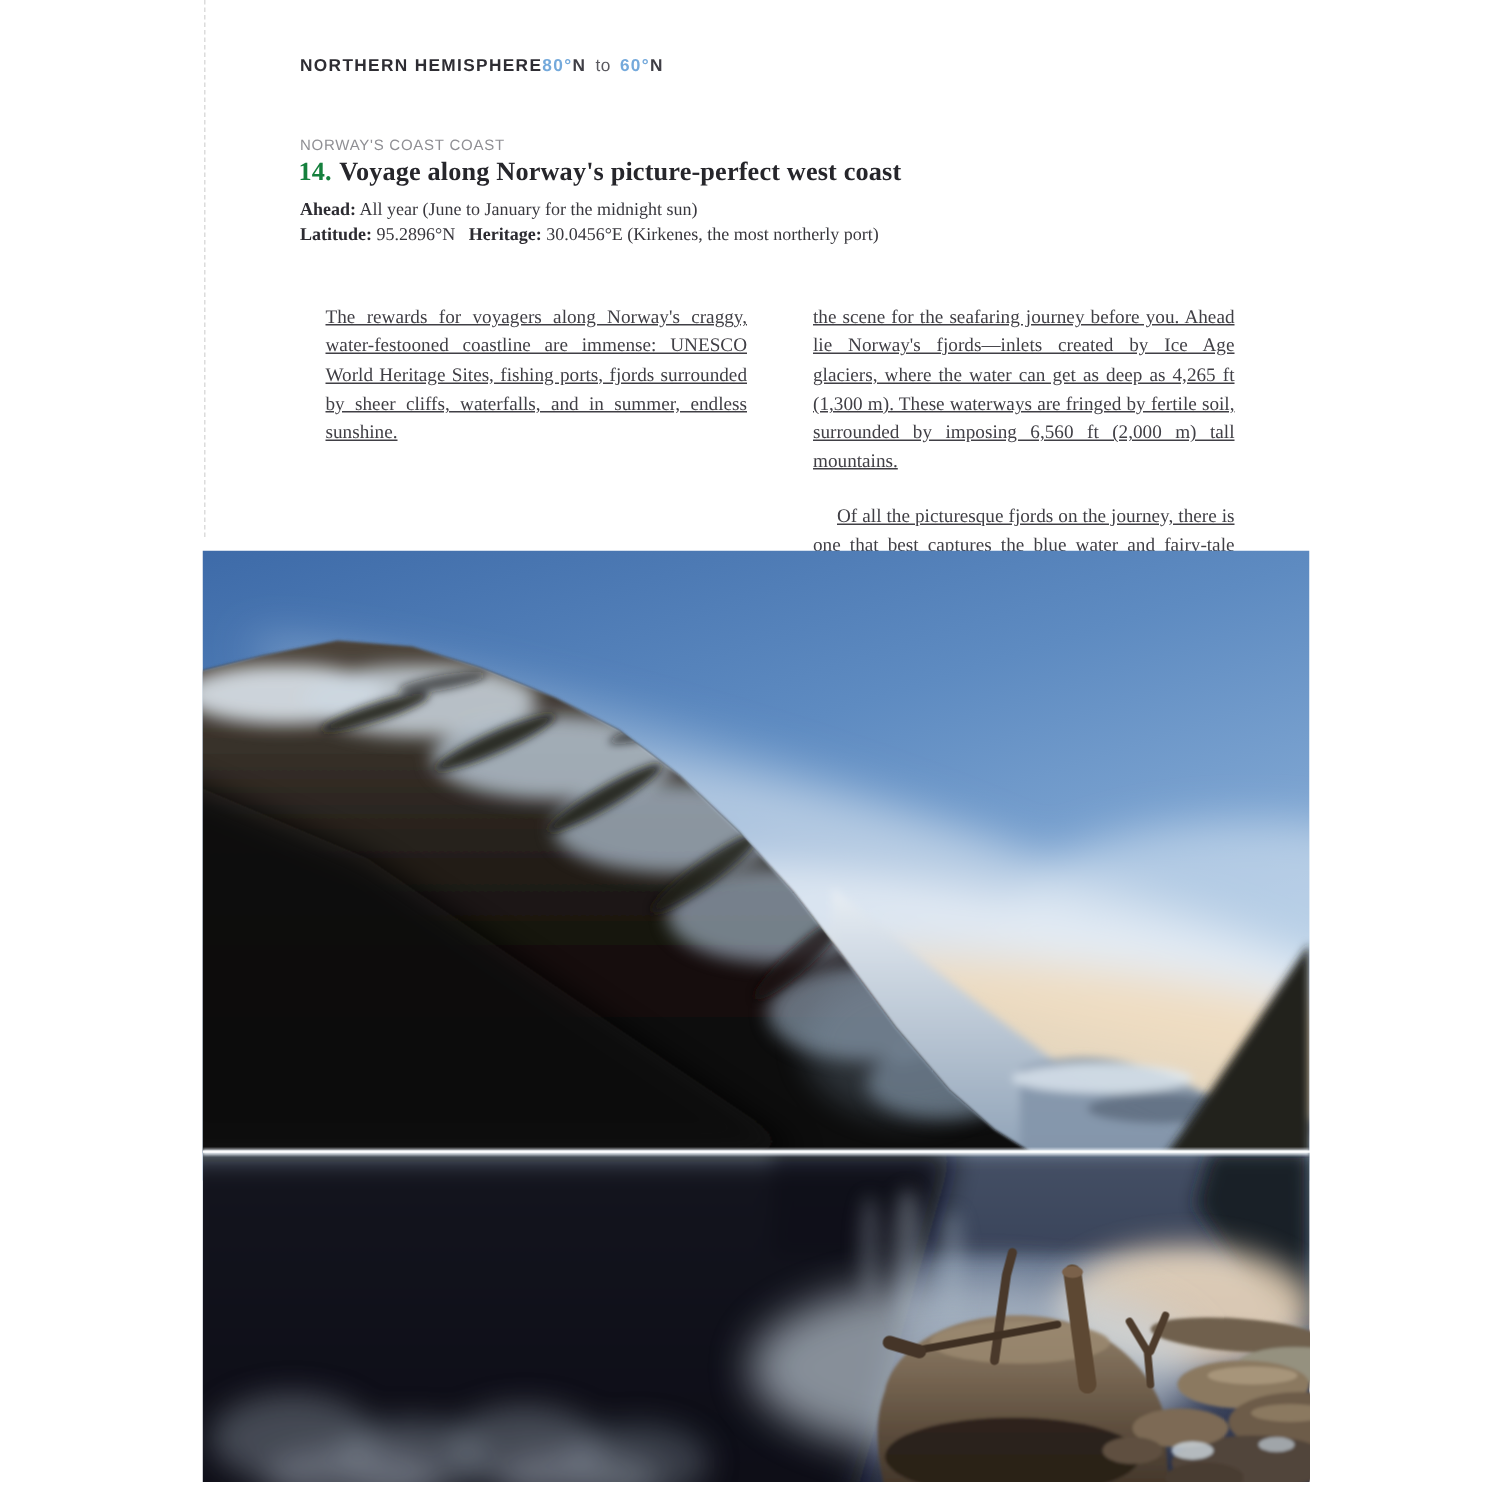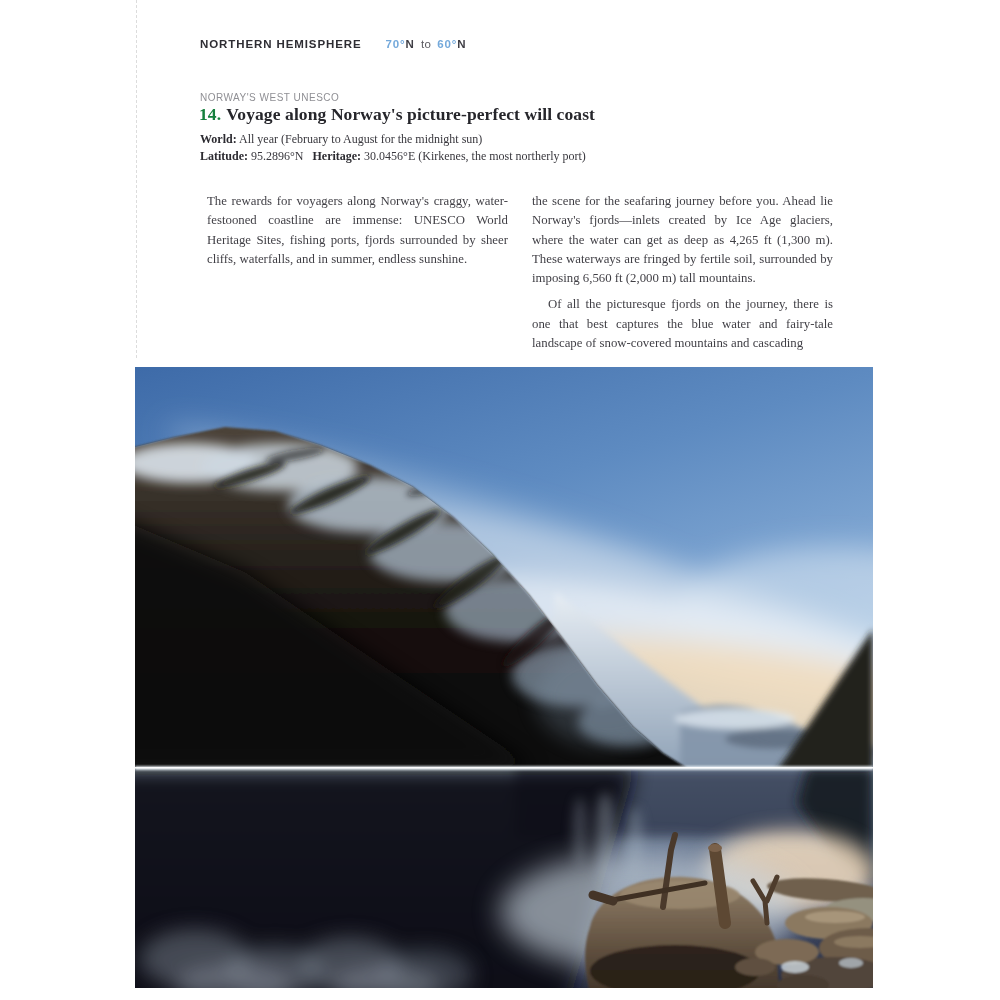--- a/index.html
+++ b/index.html
@@ -6,21 +6,21 @@
   .page {
     position:relative; width:1000px; height:1000px; background:#ffffff;
     font-family:"Liberation Serif", serif; color:#3c3b41; overflow:hidden;
   }
   .gutter-line {
     position:absolute; left:136px; top:0; height:358px; width:0;
     border-left:1px dashed #dcdcdc;
   }
   
   .runhead {
-    position:absolute; left:200px; top:38px; display:flex; align-items:flex-start; gap:24px;
+    position:absolute; left:200px; top:38px; display:flex; align-items:flex-start; 
     font-family:"Liberation Sans", sans-serif; font-size:11.5px; font-weight:bold;
     letter-spacing:0.9px; color:#2e2d33; white-space:nowrap;
   }
   .runhead .deg  { color:#74a9db; }
   .runhead .unit { color:#3f3e45; }
   .runhead .to   { color:#5a595f; font-weight:normal; letter-spacing:0.3px; padding:0 2px;margin-top:16px; }
   
   .eyebrow {
     position:absolute; left:200px; top:92px;
     font-family:"Liberation Sans", sans-serif; font-size:10px; letter-spacing:0.5px;
@@ -33,54 +33,54 @@
   .entry-title .num { color:#15803d; padding-right:5px; }
   .meta { position:absolute; left:200px; top:131px; font-size:12px; line-height:16.5px; color:#38373d; }
   .meta b { color:#2c2b31; }
   .meta .sp { display:inline-block; width:6px; }
   
   .columns {
     position:absolute; left:200px; top:185px; width:640px; display:flex; gap:10px;
     font-size:12.8px; line-height:19.3px; text-align:justify; color:#403f45;
   }
   .col { width:315px; }
-  .col p { margin:7px; }
+  .col p { margin:17px;text-decoration:underline; }
   .col p + p { text-indent:16px; }
   
   .photo {
     position:absolute; left:135px; top:367px; width:738px; height:621px; overflow:hidden;
   }
   .photo svg { display:block; }
 </style>
 </head>
 <body>
 
 <div class="page">
 
   <div class="gutter-line"></div>
 
   <div class="runhead">
     <span>NORTHERN HEMISPHERE</span>
     <span>
-      <span class="deg">70°</span><span class="unit">N</span>
+      <span class="deg">80°</span><span class="unit">N</span>
       <span class="to">to</span>
       <span class="deg">60°</span><span class="unit">N</span>
     </span>
   </div>
 
-  <div class="eyebrow">NORWAY'S WEST UNESCO</div>
+  <div class="eyebrow">NORWAY'S COAST COAST</div>
 
   <div class="entry-title">
-    <span class="num">14.</span><span>Voyage along Norway's picture-perfect will coast</span>
+    <span class="num">14.</span><span>Voyage along Norway's picture-perfect west coast</span>
   </div>
 
   <div class="meta">
     <div>
-      <b>World:</b>
-      <span>All year (February to August for the midnight sun)</span>
+      <b>Ahead:</b>
+      <span>All year (June to January for the midnight sun)</span>
     </div>
     <div>
       <b>Latitude:</b>
       <span>95.2896°N</span><span class="sp"></span>
       <b>Heritage:</b>
       <span>30.0456°E (Kirkenes, the most northerly port)</span>
     </div>
   </div>
 
   <div class="columns">

